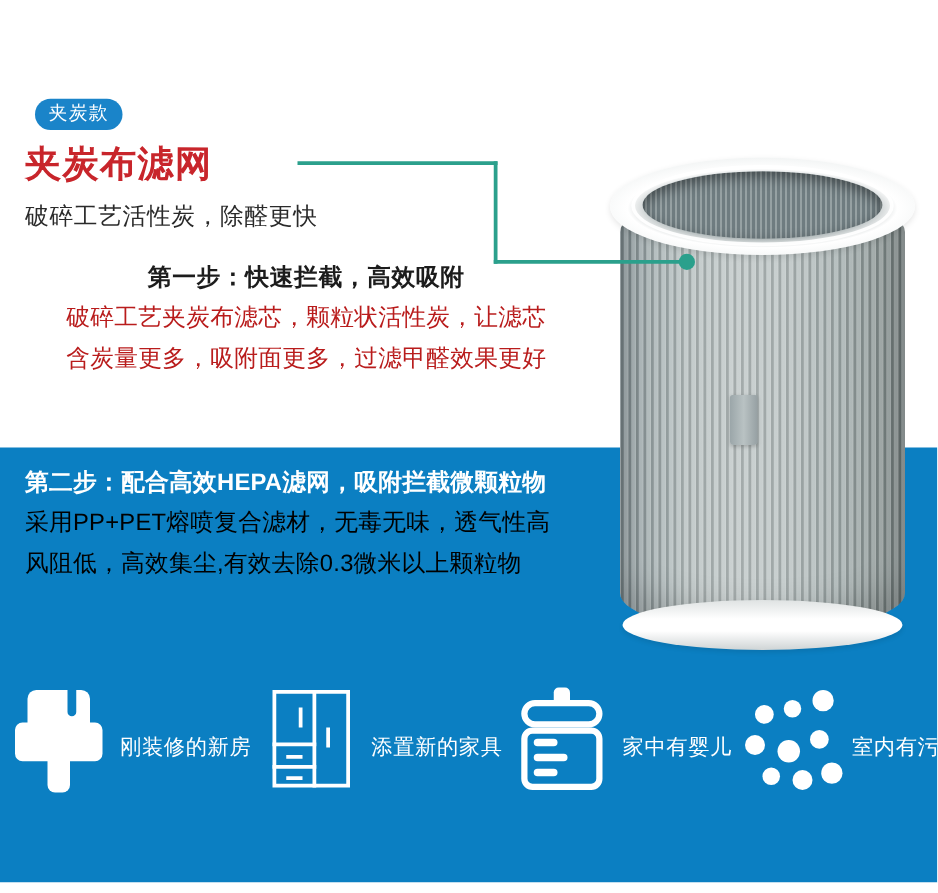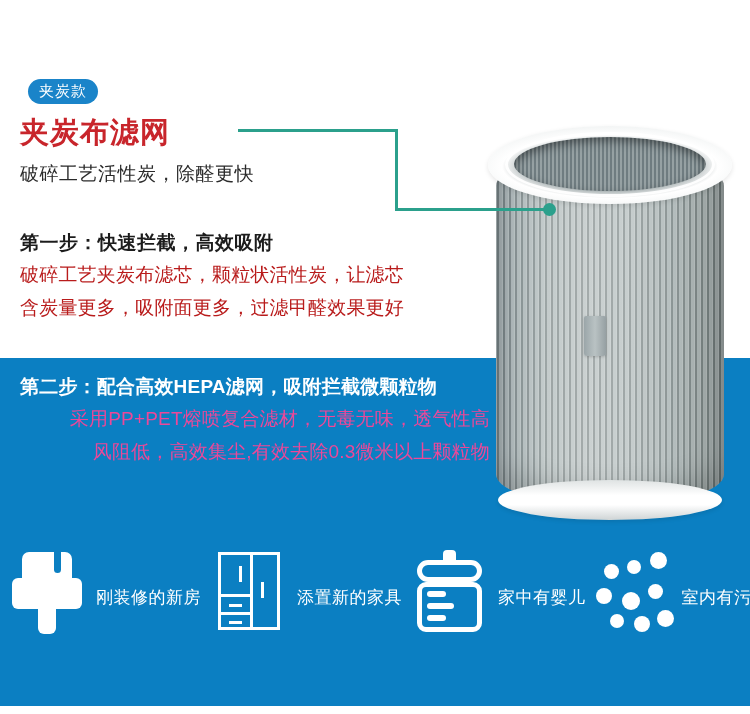--- a/index.html
+++ b/index.html
@@ -188,22 +188,23 @@
     font-size: 19px;
     line-height: 26px;
     letter-spacing: 0.5px;
     white-space: nowrap;
   }
 
   
   .step-one {
     position: absolute;
     left: 20px;
-    top: 228px;
+    top: 208px;
     width: 450px;
+    text-align: center;
   }
   .step-one .step-head {
     color: #1c1c1c;
     font-size: 19px;
     line-height: 30px;
     font-weight: bold;
     letter-spacing: 0.5px;
     white-space: nowrap;
   }
   .step-one .step-line {
@@ -223,26 +224,25 @@
   }
   .step-two .step-head {
     color: #ffffff;
     font-size: 19px;
     line-height: 31px;
     font-weight: bold;
     letter-spacing: 0.2px;
     white-space: nowrap;
   }
   .step-two .step-line {
-    color: #ec4899;
+    color: #000000;
     font-size: 19px;
     line-height: 33px;
     letter-spacing: 0.2px;
     white-space: nowrap;
-    text-align: right;
   }
 
   
   .usecases {
     position: absolute;
     left: 0;
     top: 548px;
     width: 750px;
     display: flex;
   }

